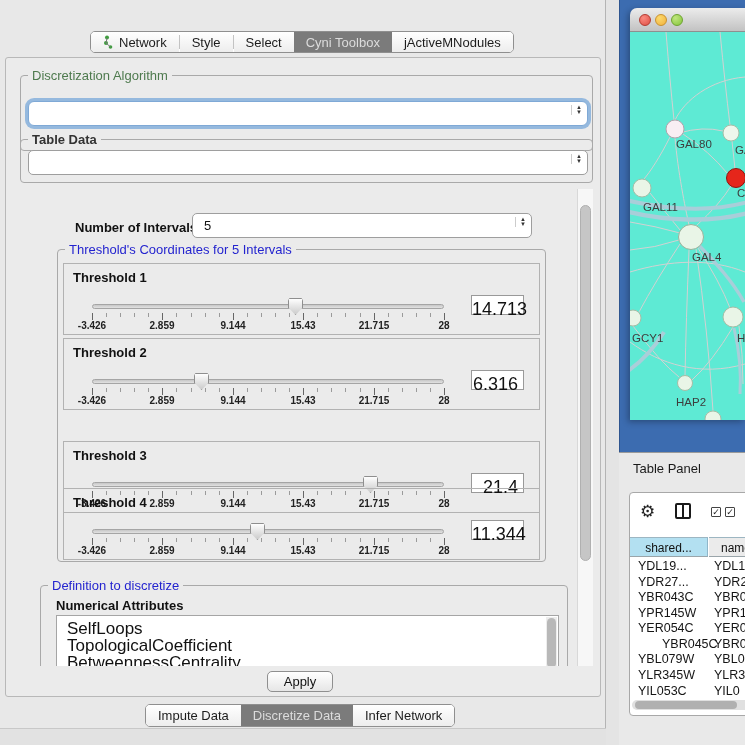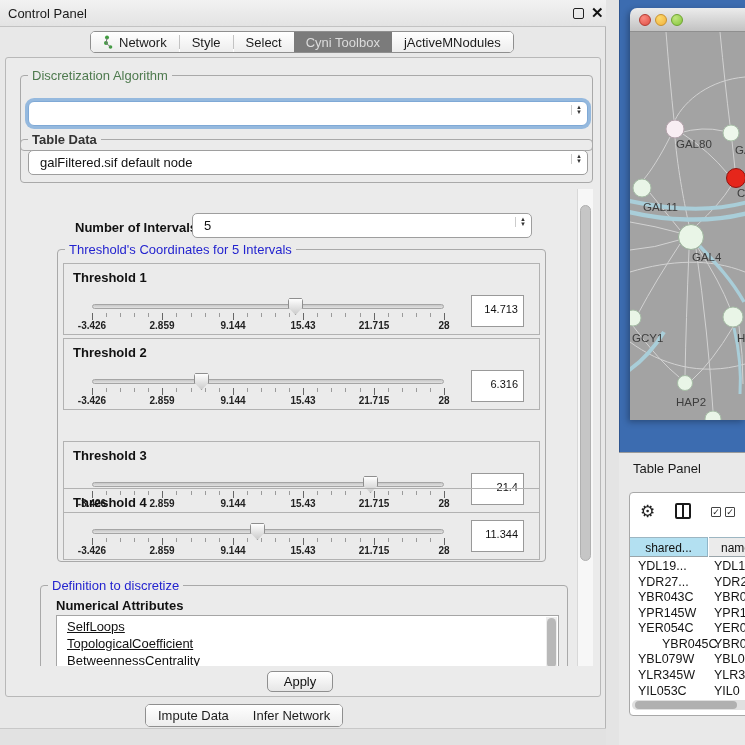--- a/index.html
+++ b/index.html
@@ -40,59 +40,54 @@
   
   .thresh-box { position:absolute; left:63px; width:477px; height:72px; border:1px solid #b2b2b2; }
   .thresh-label { position:absolute; left:9px; top:6px; font-size:13px; font-weight:bold; color:#111; }
   .track { position:absolute; left:28px; top:40px; width:352px; height:5px; background:linear-gradient(#c7c7c7,#e2e2e2); border:1px solid #a5a5a5; border-radius:3px; }
   .thumb { position:absolute; top:34px; width:15px; height:17px; background:linear-gradient(#fefefe,#cccccc); border:1px solid #8e8e8e; clip-path:polygon(10% 0,90% 0,100% 15%,100% 55%,50% 100%,0 55%,0 15%); }
   .ticks-minor { position:absolute; left:28px; top:49px; width:353px; height:4px;
      background:repeating-linear-gradient(90deg,#9a9a9a 0 1px,transparent 1px 14.08px); }
   .ticks-major { position:absolute; left:28px; top:49px; width:353px; height:7px;
      background:repeating-linear-gradient(90deg,#666 0 1px,transparent 1px 70.4px); }
   .ticklbl { position:absolute; top:56px; transform:translateX(-50%); font-size:10px; font-weight:600; color:#222; }
-  .valbox { position:absolute; left:407px; top:31px; width:53px; height:32px; background:#fff; border:1px solid #999; font-size:11px; line-height:26px; text-align:right; padding-right:5px; color:#111; }
-
-  .listitem { position:absolute; left:10px; font-size:13px; color:#111; white-space:nowrap;text-decoration:underline; }
+  .valbox { position:absolute; left:407px; top:31px; width:53px; height:20px; background:#fff; border:1px solid #999; font-size:18px; line-height:26px; text-align:right; padding-right:5px; color:#111; }
+
+  .listitem { position:absolute; left:10px; font-size:17px; color:#111; white-space:nowrap; }
 
   #apply-btn { left:267px; top:671px; width:66px; height:21px; background:linear-gradient(#ffffff,#e6e6e6); border:1px solid #8f8f8f; border-radius:5px; font-size:13px; text-align:center; line-height:19px; color:#111; }
 
   #bottom-strip { left:0; top:728px; width:606px; height:17px; background:#e2e2e2; border-top:1px solid #c8c8c8; }
 
   
   #desktop-blue { left:619px; top:0; width:126px; height:452px; background:#3c6cb0; border-left:1px solid #2f5590; }
   #net-window { left:630px; top:8px; width:115px; height:412px; border-radius:7px 0 0 0; overflow:hidden; box-shadow:-2px 2px 6px rgba(0,0,0,.3); }
   #net-titlebar { left:0; top:0; width:115px; height:24px; background:linear-gradient(#ececec,#c2c2c2); border-bottom:1px solid #8f8f8f; position:absolute; }
   .light { position:absolute; top:6px; width:12px; height:12px; border-radius:50%; }
-  #net-canvas { position:absolute; left:0; top:24px; width:115px; height:388px; background:#a3a3a3; overflow:hidden; }
+  #net-canvas { position:absolute; left:0; top:24px; width:115px; height:388px; background:#5eead4; overflow:hidden; }
   .nodelabel { position:absolute; font-size:11.5px; color:#3d3d3d; white-space:nowrap; }
 
   #table-panel-bar { left:619px; top:452px; width:126px; height:31px; background:#e9e9e9; border-top:1px solid #9a9a9a; }
   #table-panel-title { left:14px; top:0; height:31px; line-height:31px; font-size:13px; color:#1a1a1a; position:absolute; }
   #table-panel-body { left:619px; top:483px; width:126px; height:262px; background:#e9e9e9; }
   #table-inner { position:absolute; left:10px; top:9px; width:130px; height:224px; background:#fff; border:1px solid #a8a8a8; border-radius:4px 0 0 4px; overflow:hidden; }
   #gear-icon { position:absolute; left:10px; top:8px; font-size:17px; color:#222; }
   #col-icon { position:absolute; left:45px; top:10px; width:16px; height:16px; border:2px solid #1a1a1a; border-radius:2px; }
   #col-icon:after { content:""; position:absolute; left:5px; top:0; width:2px; height:12px; background:#1a1a1a; }
   .chk { position:absolute; top:14px; width:10px; height:10px; border:1.5px solid #444; border-radius:1px; font-size:9px; line-height:9px; text-align:center; color:#222; }
   .hdr { position:absolute; top:44px; height:20px; font-size:12px; line-height:20px; color:#111; border-top:1px solid #9db6c2; border-bottom:1px solid #9aa5aa; }
   .trow { position:absolute; font-size:12.5px; color:#151515; white-space:nowrap; }
   #hscroll { position:absolute; left:2px; top:207px; width:126px; height:10px; background:#e0e0e0; border-radius:5px; }
   #hscroll-thumb { position:absolute; left:3px; top:1px; width:102px; height:8px; background:#b0b0b0; border-radius:4px; }
 </style>
 </head>
 <body>
 
 <div id="control-panel" class="abs">
 
-  <div id="cp-titlebar" class="abs">
-    <div id="cp-title" class="abs">Control Panel</div>
-    <div id="float-icon" class="abs"></div>
-    <div id="close-icon" class="abs">✕</div>
-  </div>
 
   <div class="abs tabgroup" style="left:90px; top:31px;">
     <div class="tab">
       <svg width="11" height="14" viewBox="0 0 11 14">
         <circle cx="4" cy="2.5" r="2" fill="#3f9e3f"></circle>
           <circle cx="3" cy="8" r="2" fill="#3f9e3f"></circle>
           <circle cx="7.5" cy="12" r="1.8" fill="#3f9e3f"></circle>
         <path d="M4 3 L3 8 L7.5 12" stroke="#777" stroke-width="1" fill="none"></path>
       </svg>
       <span>Network</span>
@@ -120,21 +115,20 @@
   </div>
 
   <div class="combo" style="left:28px; top:101px; width:560px; height:25px; border:1px solid #7fa9d6; box-shadow:0 0 0 3px rgba(92,152,214,.6); border-radius:6px;">
     <div class="stepper"><span>▲</span><br><span>▼</span></div>
   </div>
 
   <div class="group" style="left:20px; top:139px; width:573px; height:44px;">
     <div class="grouplabel" style="color:#333; font-weight:600;">Table Data</div>
   </div>
   <div class="combo" style="left:28px; top:150px; width:560px; height:25px;">
-    <div class="cv">galFiltered.sif default node</div>
     <div class="stepper"><span>▲</span><br><span>▼</span></div>
   </div>
 
 
   <div class="abs sb-track-v" style="left:577px; top:189px; width:16px; height:477px;">
     <div class="sb-thumb abs" style="left:2px; top:16px; width:11px; height:356px;"></div>
   </div>
 
   <div class="abs" style="left:75px; top:220px; font-size:13px; font-weight:bold; color:#111;">Number of Intervals</div>
   <div class="combo" style="left:192px; top:213px; width:340px; height:25px;">
@@ -219,20 +213,23 @@
         </div>
       </div>
     </div>
   </div>
 
   <div id="apply-btn" class="abs">Apply</div>
 
   <div class="abs tabgroup" style="left:145px; top:704px; height:23px;">
     <div class="tab">
         <span>Impute Data</span>
+      </div>
+    <div class="tab sel">
+        <span>Discretize Data</span>
       </div>
     <div class="tab">
         <span>Infer Network</span>
       </div>
   </div>
 
   <div id="bottom-strip" class="abs"></div>
 </div>
 
 <div id="desktop-blue" class="abs"></div>

